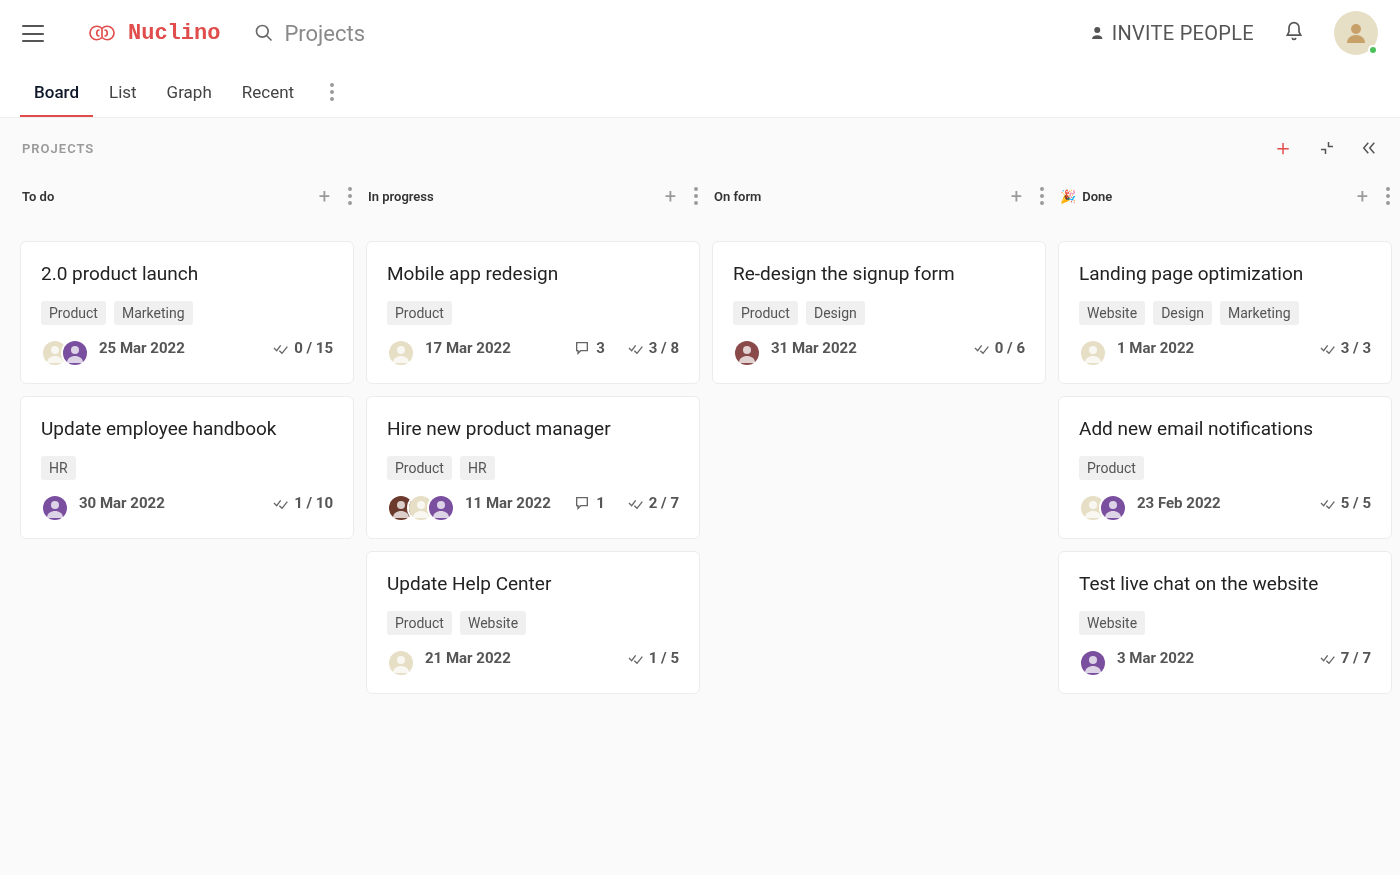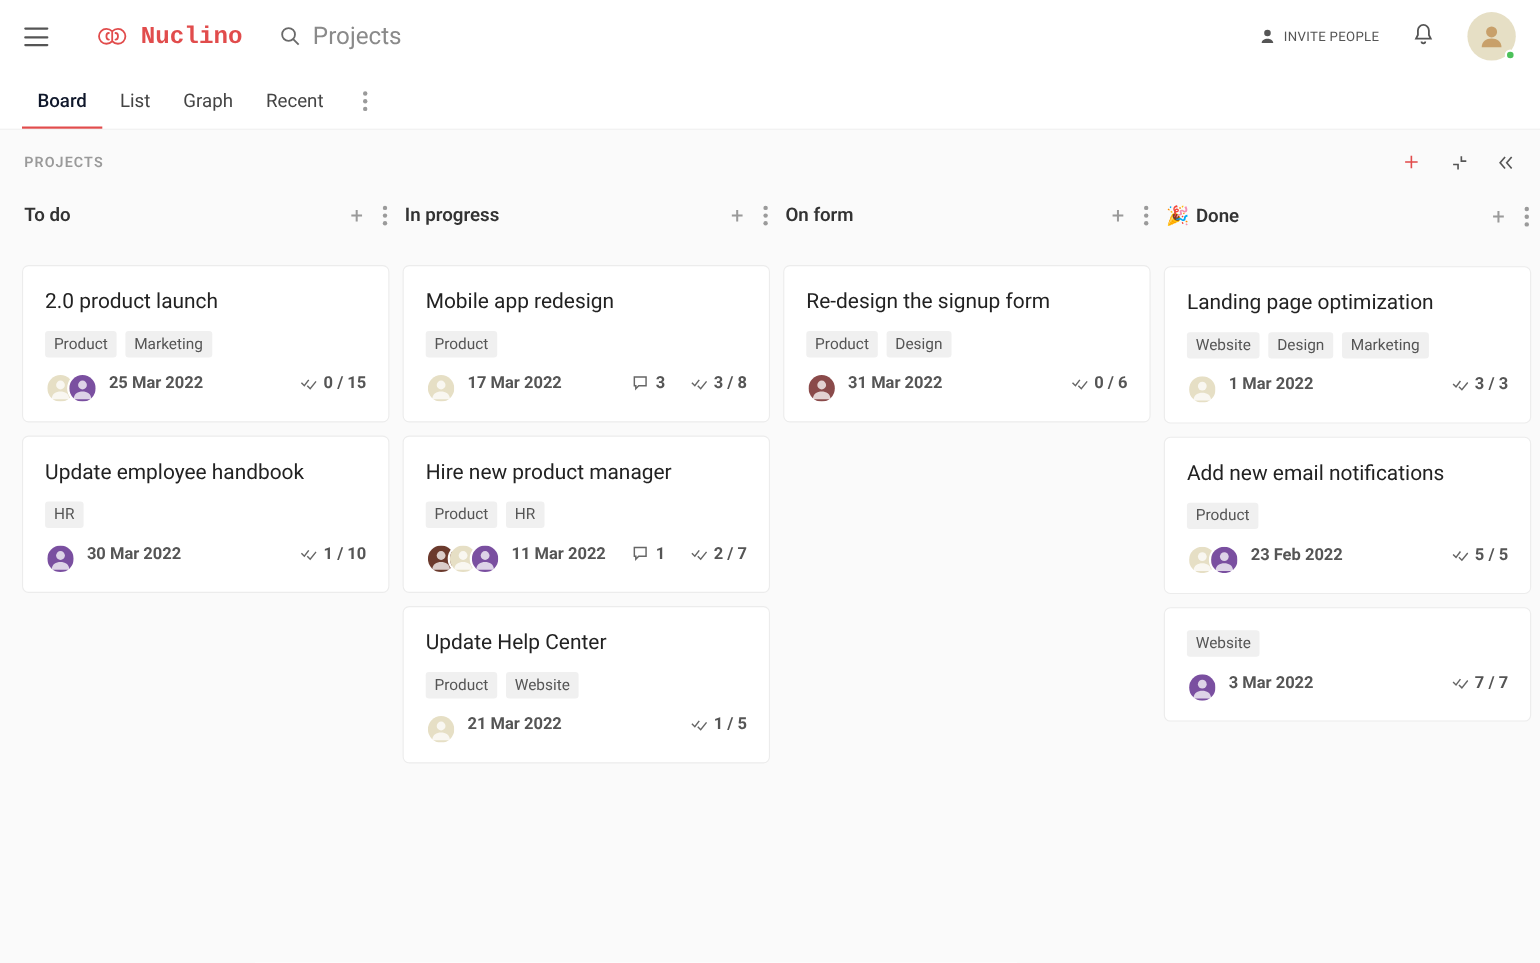--- a/index.html
+++ b/index.html
@@ -19,40 +19,40 @@
     background: #fff;
   }
   .menu-icon { width: 22px; height: 18px; display: flex; flex-direction: column; justify-content: space-between; cursor: pointer; margin-right: 40px; padding-top:1px;}
   .menu-icon span { display:block; height:2px; background:#555; border-radius:1px;}
   .logo { display:flex; align-items:center; gap:8px; color:#e14c4c; font-weight:700; font-size:22px; margin-right:34px; cursor:pointer;font-family:Liberation Mono, monospace;}
   .logo svg { width:36px; height:24px; }
   .search-wrap { display:flex; align-items:center; gap:10px; color:#8a8a8a; cursor:text;}
   .search-wrap svg { width:20px; height:20px; stroke:#6a6a6a;}
   .search-placeholder { font-size:22px; color:#8a8a8a;}
   .header-right { margin-left:auto; display:flex; align-items:center; gap:30px;}
-  .invite { display:flex; align-items:center; gap:8px; color:#555; font-size:12px; letter-spacing:0.3px; cursor:pointer;}
+  .invite { display:flex; align-items:center; gap:8px; color:#555; font-size:20px; letter-spacing:0.3px; cursor:pointer;}
   .invite svg { width:18px; height:18px; fill:#555;}
   .bell-wrap{position:relative;cursor:pointer;}
   .bell-wrap svg{width:20px;height:22px;stroke:#555;fill:none;stroke-width:2;}
   .avatar-wrap{position:relative;width:44px;height:44px;cursor:pointer;}
   .avatar-wrap .av{width:44px;height:44px;border-radius:50%;background:#e6dfc5;display:flex;align-items:center;justify-content:center;overflow:hidden;}
   .status-dot{position:absolute;right:0;bottom:0;width:10px;height:10px;border-radius:50%;background:#4cc15a;border:2px solid #fff;}
   .tabs{display:flex;align-items:center;gap:30px;padding:0 34px;height:52px;border-bottom:1px solid #eee;}
   .tab{font-size:17px;color:#444;cursor:pointer;padding:14px 0;position:relative;}
   .tab.active{color:#0f172a;font-weight:500;}
   .tab.active::after{content:"";position:absolute;left:-14px;right:-14px;bottom:-1px;height:2px;background:#e14c4c;}
   .tabs .more{cursor:pointer;padding:6px;}
   .subhead{display:flex;align-items:center;height:60px;padding:0 22px;background:#fafafa;}
   .subhead .label{font-size:13px;font-weight:600;color:#9a9a9a;letter-spacing:1px;}
   .subhead-right{margin-left:auto;display:flex;align-items:center;gap:24px;}
   .icon-btn{cursor:pointer;display:flex;align-items:center;justify-content:center;}
   .board{display:flex;gap:12px;padding:0 20px;background:#fafafa;height:calc(875px - 66px - 52px - 60px);overflow:hidden;}
   .column{width:334px;flex-shrink:0;}
   .col-head{display:flex;align-items:center;padding:8px 2px 14px 2px;}
-  .col-title{font-size:17px;font-weight:600;color:#333;display:flex;align-items:center;gap:6px;}
+  .col-title{font-size:13px;font-weight:600;color:#333;display:flex;align-items:center;gap:6px;}
   .col-head-actions{margin-left:auto;display:flex;align-items:center;gap:18px;color:#9a9a9a;}
   .plus-sm{font-size:20px;line-height:1;cursor:pointer;user-select:none;}
   .dots-v{display:flex;flex-direction:column;gap:3px;cursor:pointer;}
   .dots-v span{width:4px;height:4px;border-radius:50%;background:#9a9a9a;display:block;}
   .cards{display:flex;flex-direction:column;gap:12px;margin-top:21px;}
   .card{background:#fff;border:1px solid #ececec;border-radius:6px;padding:20px 20px 16px 20px;cursor:pointer;}
   .card-title{font-size:19px;color:#222;margin-bottom:16px;font-weight:400;}
   .tags{display:flex;flex-wrap:wrap;gap:8px;margin-bottom:14px;}
   .tag{background:#f0f0f0;color:#555;font-size:14px;padding:4px 8px;border-radius:3px;}
   .card-footer{display:flex;align-items:flex-start;flex-wrap:wrap;gap:10px;row-gap:12px;font-weight:bold;}
@@ -462,20 +462,21 @@
               <div class="ft-stat">
                 <svg viewBox="0 0 24 24" fill="none" stroke="#666" stroke-width="2">
                   <path d="M3 12l4 4L13 8M11 16l4 4L23 10"></path>
                 </svg>
                 <span>5 / 5</span>
               </div>
             </div>
           </div>
         </div>
         <div class="card">
+          <div class="card-title">Test live chat on the website</div>
           <div class="tags">
             <span class="tag">Website</span>
           </div>
           <div class="card-footer">
             <div class="avatars">
               <div class="av-sm">
                 <svg viewBox="0 0 24 24" width="24" height="24">
                   <circle cx="12" cy="12" r="12" fill="#7a4fa0"></circle>
                   <circle cx="12" cy="9" r="4" fill="rgba(255,255,255,0.75)"></circle>
                   <path d="M4 22c0-5 4-7 8-7s8 2 8 7" fill="rgba(255,255,255,0.75)"></path>

